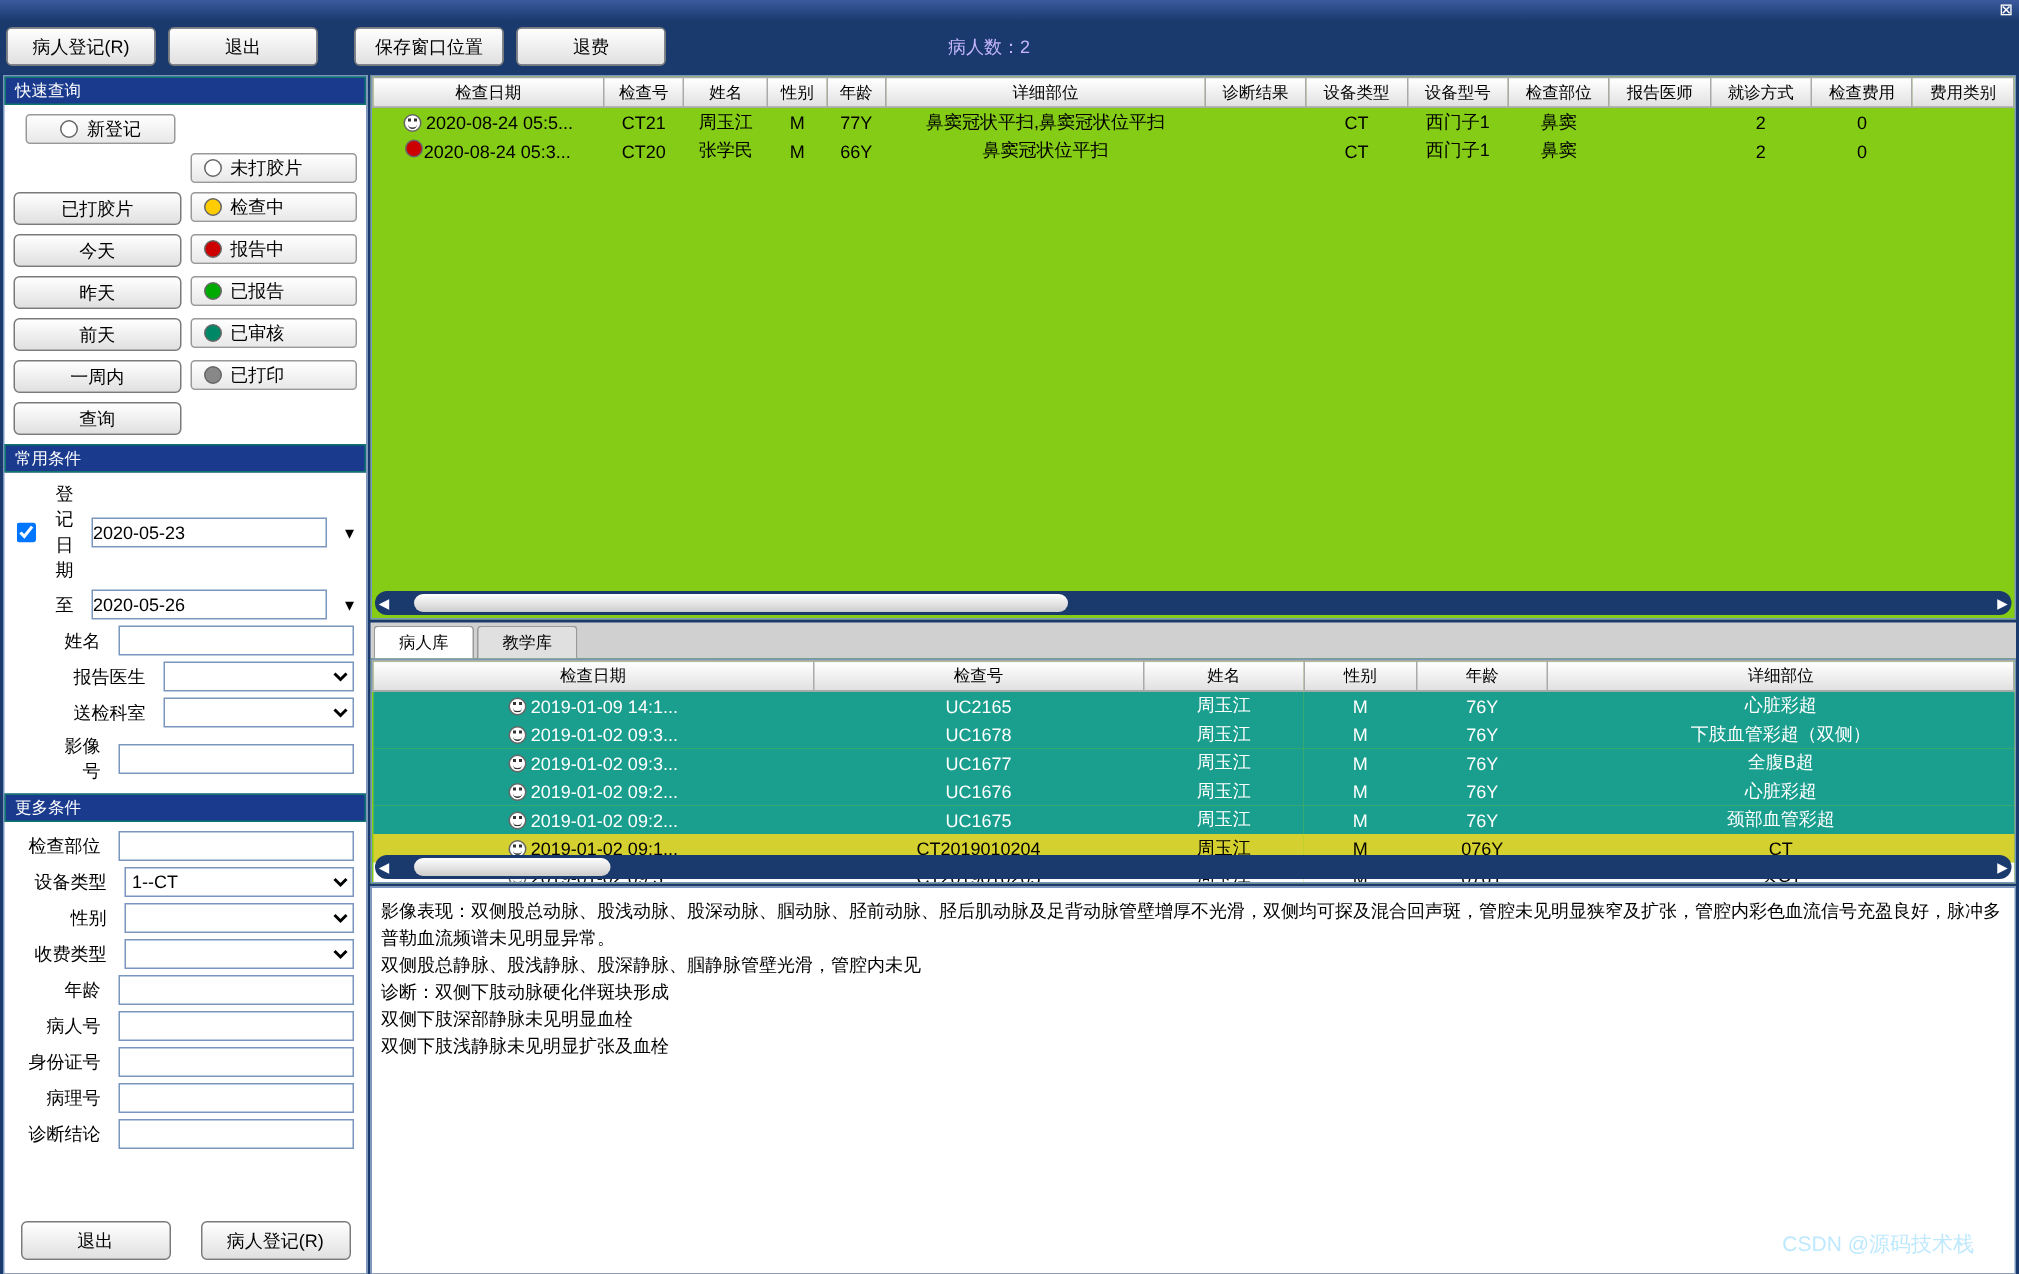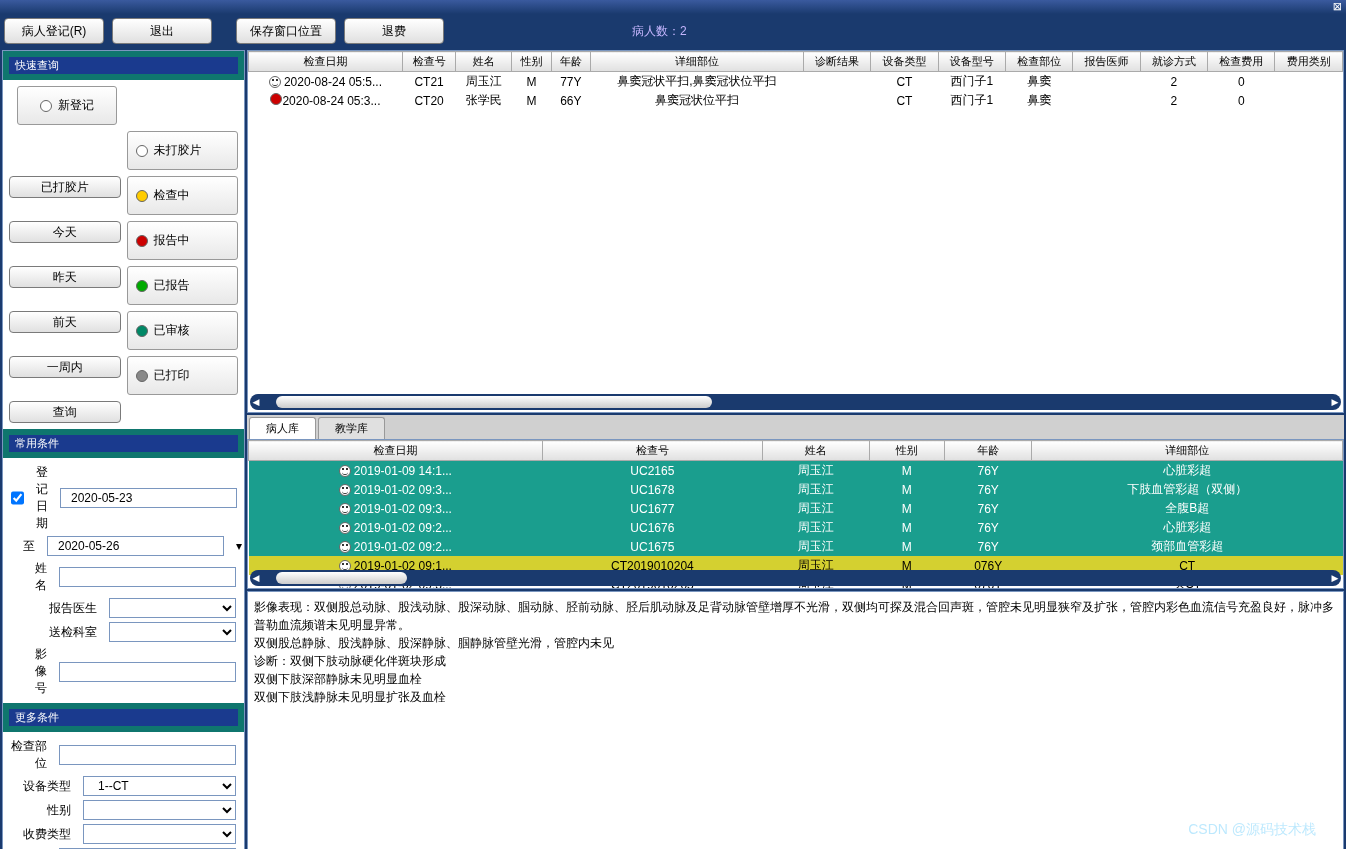--- a/index.html
+++ b/index.html
@@ -6,38 +6,38 @@
 body{background:#1a3a6e;width:1346px;height:849px;overflow:hidden;position:relative}
 .titlebar{height:14px;background:linear-gradient(to bottom,#3a5a9e,#1a3a6e)}
 .close-x{position:absolute;top:0;right:4px;color:#fff;font-size:11px;cursor:pointer}
 .main{display:flex;height:805px}
 .left-panel{width:243px;background:#fff;border:1px solid #7a96bf;margin:2px;display:flex;flex-direction:column}
 .right-panel{flex:1;margin:2px 2px 2px 0;display:flex;flex-direction:column;gap:2px}
 .toolbar{display:flex;padding:4px;gap:8px;align-items:center}
 .btn{background:linear-gradient(to bottom,#fff,#e0e0e0);border:1px solid #7a7a7a;border-radius:4px;padding:4px 0;cursor:pointer;text-align:center;min-width:100px;height:26px;line-height:16px}
 .btn-sm{min-width:70px;height:22px;padding:0 0}
 .count-label{margin-left:180px;color:#c4b5fd}
-.group-header{background:#1a3a8e;color:#fff;padding:1px 6px;font-size:11px;border:6px solid #0f766e}
+.group-header{background:#1a3a8e;color:#fff;padding:1px 6px;font-size:11px;border:1px solid #0f766e}
 .quick-query{padding:6px;display:grid;grid-template-columns:1fr 1fr;gap:6px}
-.status-btn{display:flex;align-items:center;gap:6px;background:linear-gradient(to bottom,#fff,#e8e8e8);border:1px solid #999;border-radius:3px;padding:4px 8px;height:39px;cursor:pointer}
+.status-btn{display:flex;align-items:center;gap:6px;background:linear-gradient(to bottom,#fff,#e8e8e8);border:1px solid #999;border-radius:3px;padding:4px 8px;height:20px;cursor:pointer}
 .status-btn.full{grid-column:1/3;justify-content:center;width:100px;margin-left:8px}
 .dot{width:12px;height:12px;border-radius:50%;border:1px solid #666;display:inline-block}
 .dot-white{background:#fff}
 .dot-yellow{background:#ffcc00}
 .dot-red{background:#cc0000}
 .dot-green{background:#00aa00}
 .dot-teal{background:#008866}
 .dot-gray{background:#888}
 .form-row{display:flex;align-items:center;padding:2px 8px;gap:12px}
 .form-label{width:60px;text-align:right;font-size:12px}
-.form-input,.form-select{flex:1;border:1px solid #7a96bf;height:20px;padding:0 10px;background:#fff}
+.form-input,.form-select{flex:1;border:1px solid #7a96bf;height:20px;padding:0 0;background:#fff}
 .cb{width:14px;height:14px}
 .conditions{padding:4px 0}
 .bottom-btns{display:flex;gap:20px;padding:10px;justify-content:center;margin-top:auto}
-.table-container{background:#ffffff;border:1px solid #7a96bf;flex:1;overflow:hidden;position:relative}
+.table-container{background:#84cc16;border:1px solid #7a96bf;flex:1;overflow:hidden;position:relative}
 .tbl{width:100%;border-collapse:collapse}
 .tbl th{background:linear-gradient(to bottom,#fff,#e0e0e0);border:1px solid #aaa;padding:2px 4px;font-weight:normal;white-space:nowrap;font-size:11px;text-align:center}
 .tbl td{padding:1px 4px;white-space:nowrap;font-size:12px;text-align:center}
 .tbl td:first-child{text-align:center}
 .hscroll{position:absolute;bottom:2px;left:2px;right:2px;height:16px;background:#1a3a6e;border-radius:8px;display:flex;align-items:center}
 .hscroll-thumb{height:12px;background:linear-gradient(to bottom,#fff,#ccc);border-radius:6px;margin:0 14px;flex:0 0 40%}
 .hscroll-arrow{width:12px;height:12px;color:#fff;text-align:center;line-height:12px;font-size:9px}
 .tabs{display:flex;background:#d0d0d0;padding:2px 2px 0}
 .tab{padding:3px 16px;background:#fff;border:1px solid #999;border-bottom:none;border-radius:3px 3px 0 0;margin-right:2px;cursor:pointer;font-size:11px}
 .tab.inactive{background:#e0e0e0}

